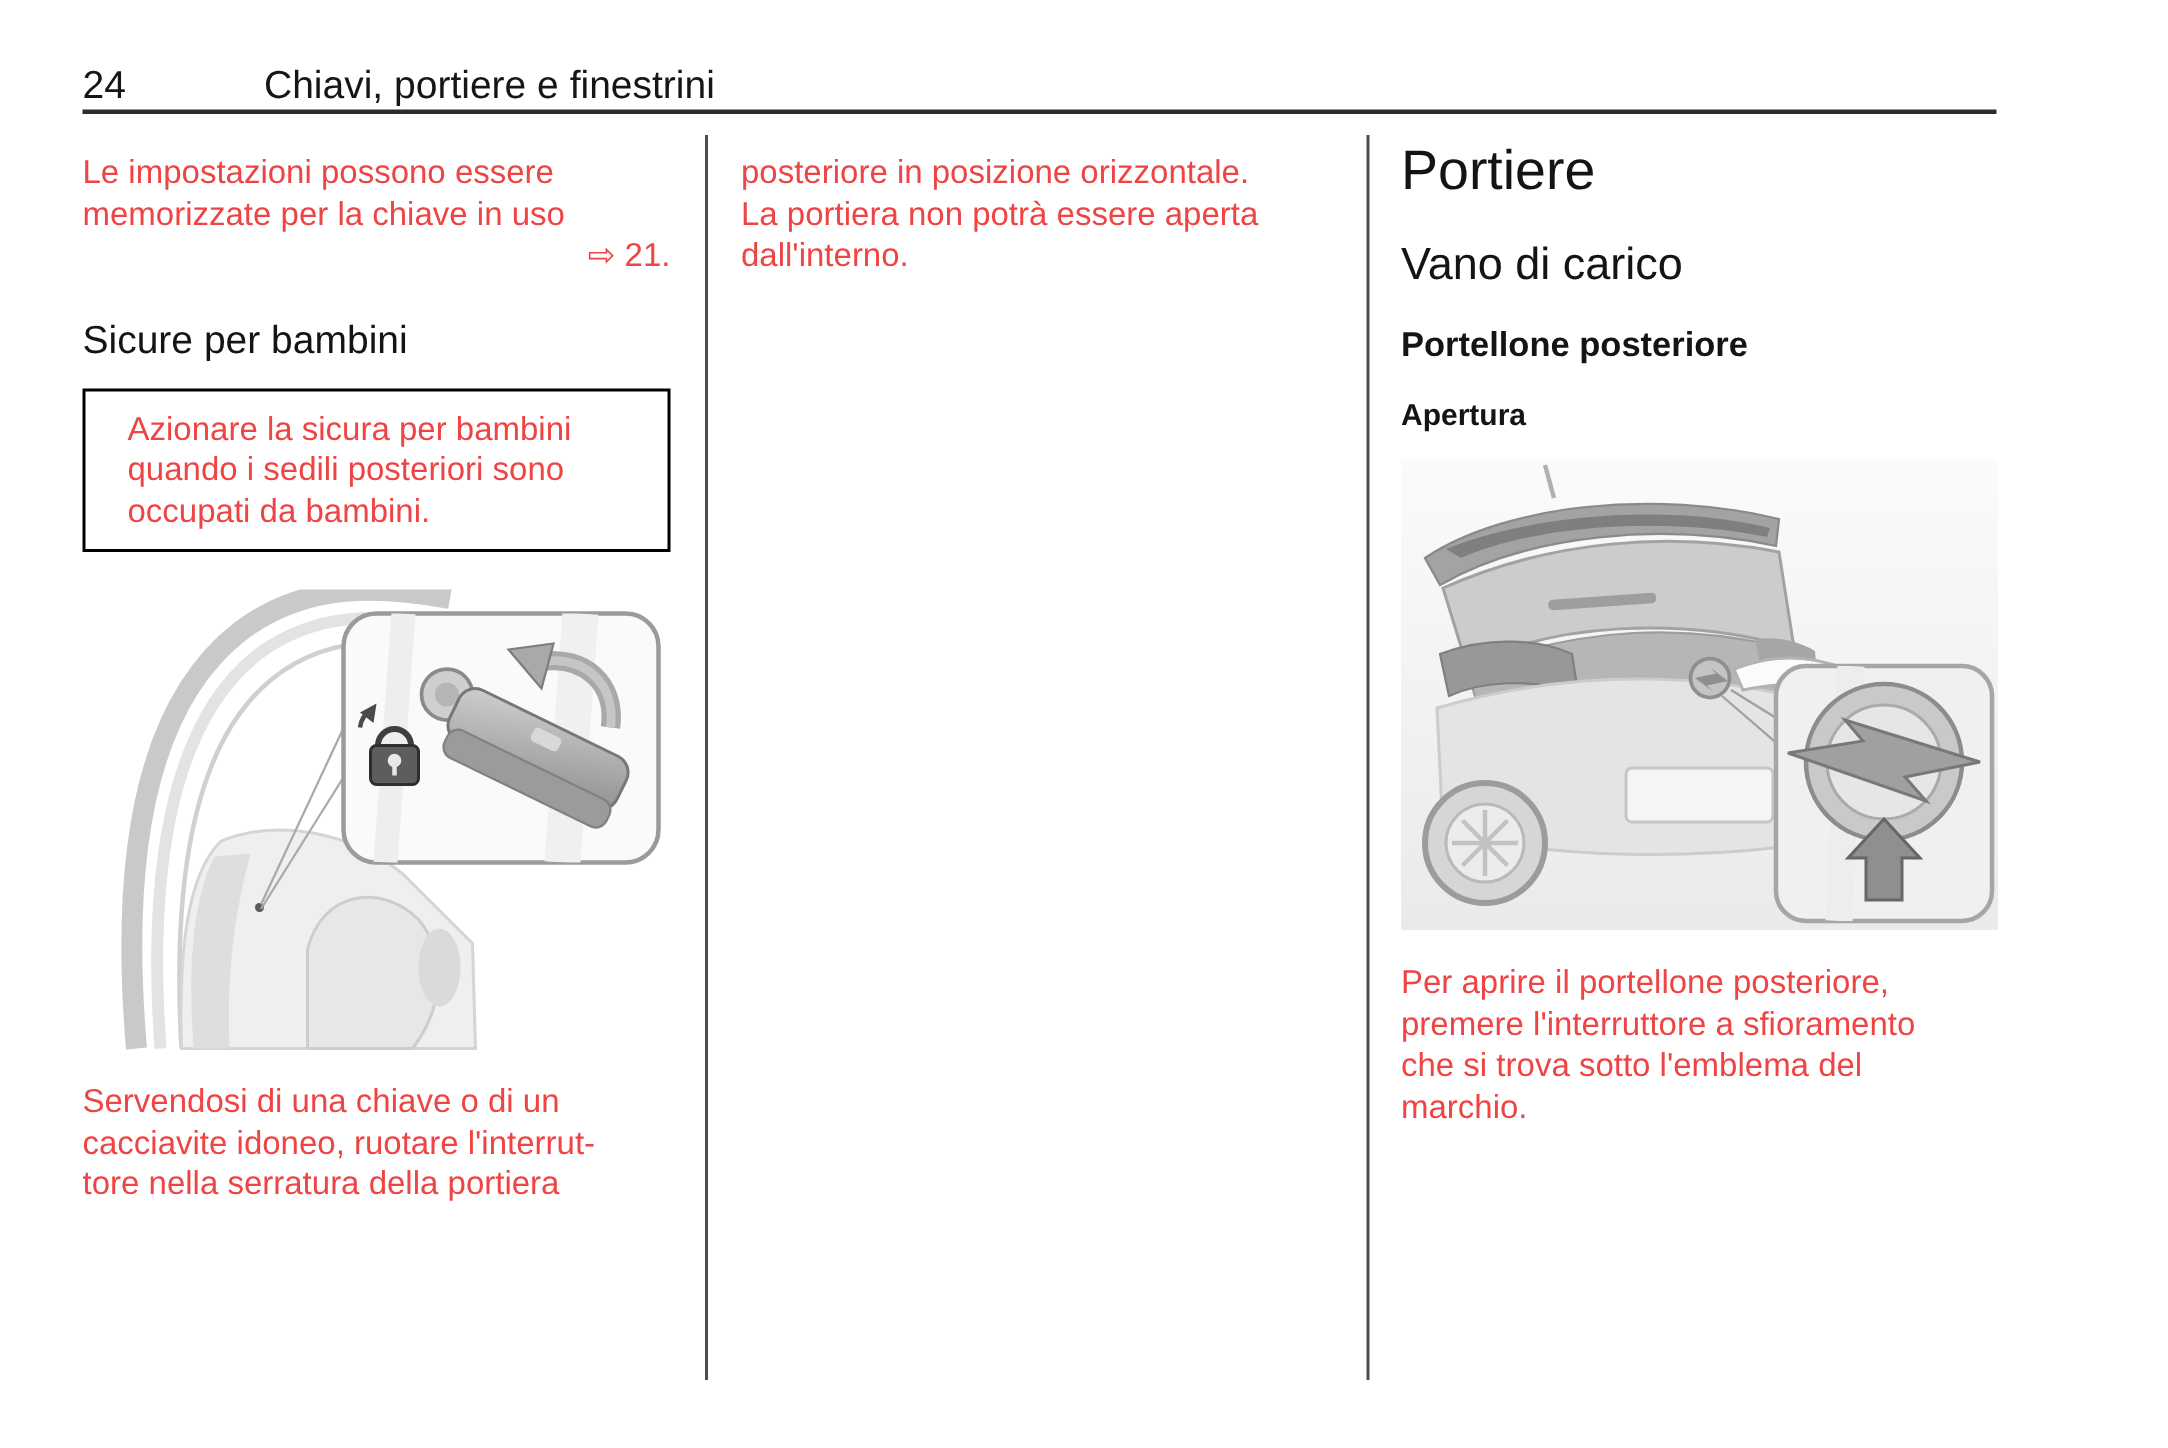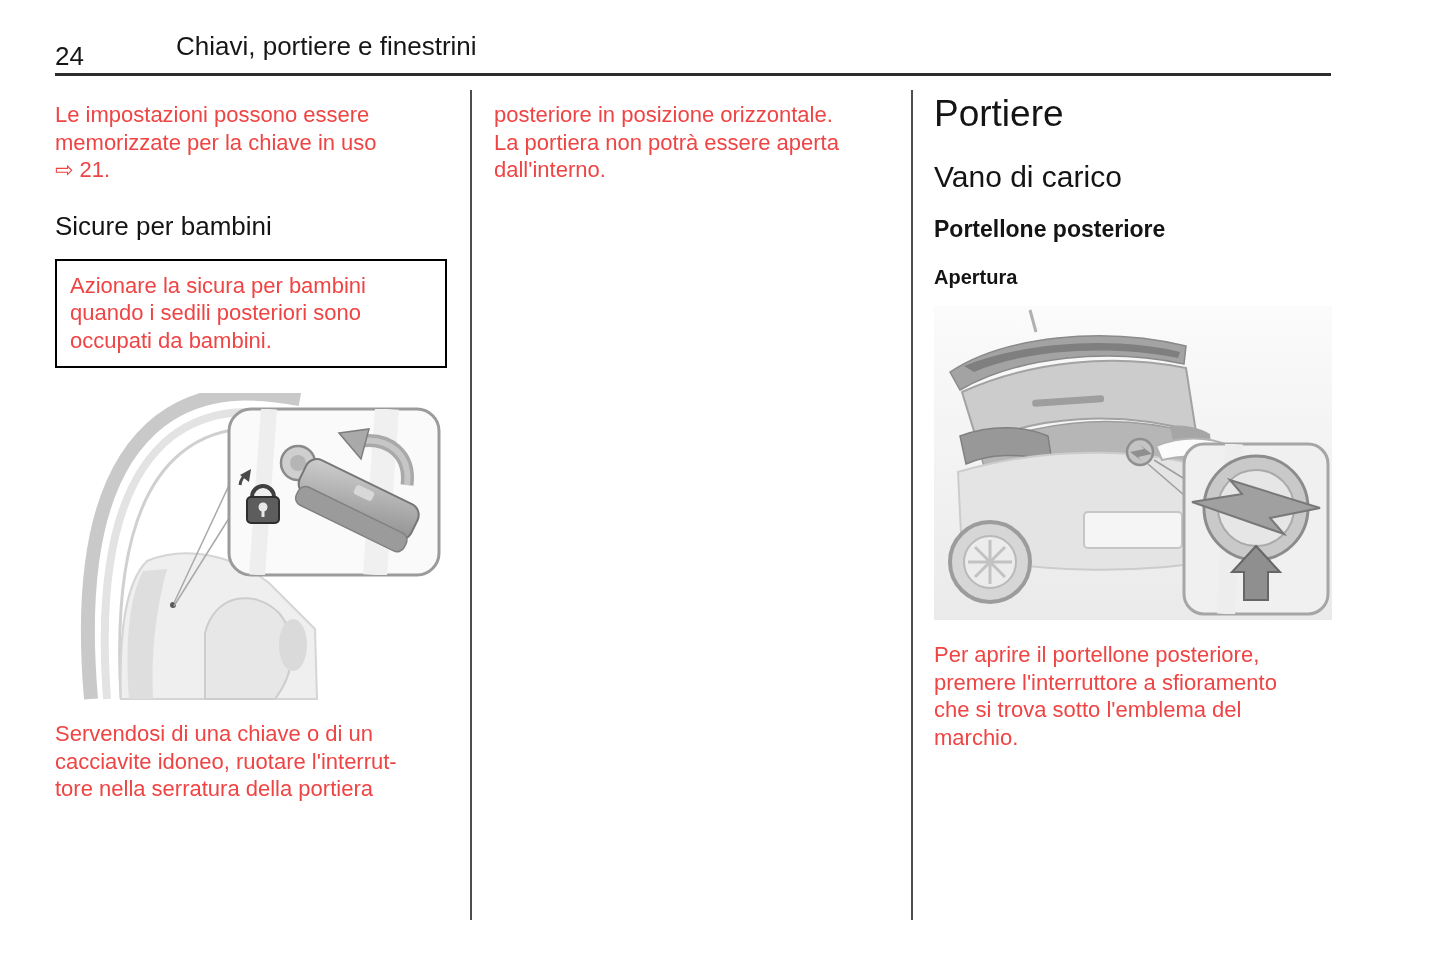--- a/index.html
+++ b/index.html
@@ -11,62 +11,62 @@
     overflow: hidden;
     font-family: "Liberation Sans", "DejaVu Sans", sans-serif;
     color: #1a1a1a;
   }
   
   .pagenum {
     position: absolute; left: 55px; top: 41px;
     font-size: 26px; line-height: 30px; color: #161616;
   }
   .chapter {
-    position: absolute; left: 176px; top: 31px;
+    position: absolute; left: 176px; top: 41px;
     font-size: 26px; line-height: 30px; color: #161616; text-align: center;
   }
   .rule {
     position: absolute; left: 55px; top: 73px;
     width: 1276px; height: 2.5px; background: #2d2d2d;
   }
   
   .divider {
     position: absolute; top: 90px; height: 830px; width: 2px; background: #4d4d4d;
   }
   .d1 { left: 470px; }
   .d2 { left: 911px; }
   
   .col { position: absolute; top: 90px; }
   .col1 { left: 55px;  width: 392px; }
   .col2 { left: 494px; width: 402px; }
   .col3 { left: 934px; width: 404px; }
 
   .body { font-size: 22px; line-height: 27.5px; margin: 0; color: #ef4444; }
   .col1 .intro   { margin-top: 11px; }
-  .refline       { display: block; }
+  .refline       { display: block; text-align: right; }
   h1, h2, h3, h4 { margin: 0; font-weight: 400; color: #141414; }
   .col1 h2 { font-size: 26px; line-height: 36px; margin-top: 24px; }
 
   
   .warnbox {
     margin-top: 15px;
     border: 2px solid #000;
     background: #fff;
   }
   .warnhead {
     height: 51px;
     background: #d2d2d2;
     border-bottom: 2px solid #000;
     text-align: center;
     font-size: 24px;
     line-height: 51px;
     color: #111;
   }
   .warnhead .wicon { margin-right: 2px; font-size: 25px; }
-  .warnbody { padding: 11px 13px 12px 13px; }
+  .warnbody { padding: 11px 13px 12px 28px; }
 
   figure { margin: 0; padding: 0; }
   .fig-door { margin-top: 25px; width: 392px; height: 308px; }
   .caption  { margin-top: 19px; }
 
   .col2 .body { margin-top: 11px; }
 
   .col3 h1 { font-size: 37px; line-height: 42px; margin-top: 3px; }
   .col3 h2 { font-size: 30px; line-height: 36px; margin-top: 24px; }
   .col3 h3 { font-size: 23px; line-height: 28px; margin-top: 20px; font-weight: 700; }

